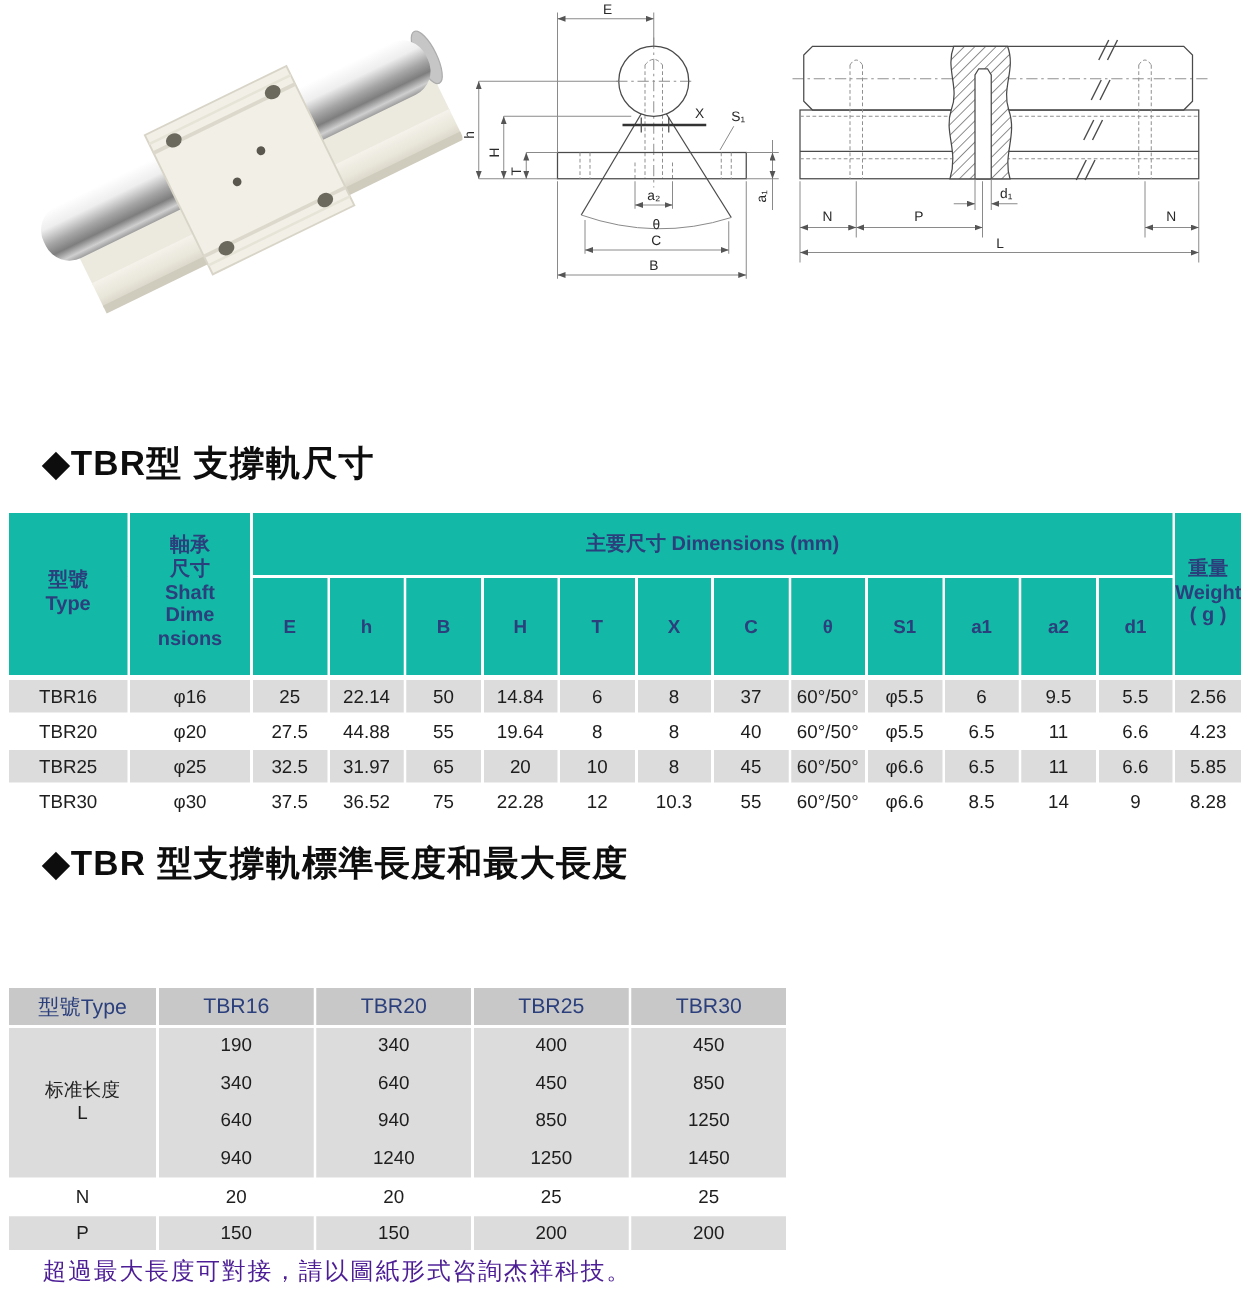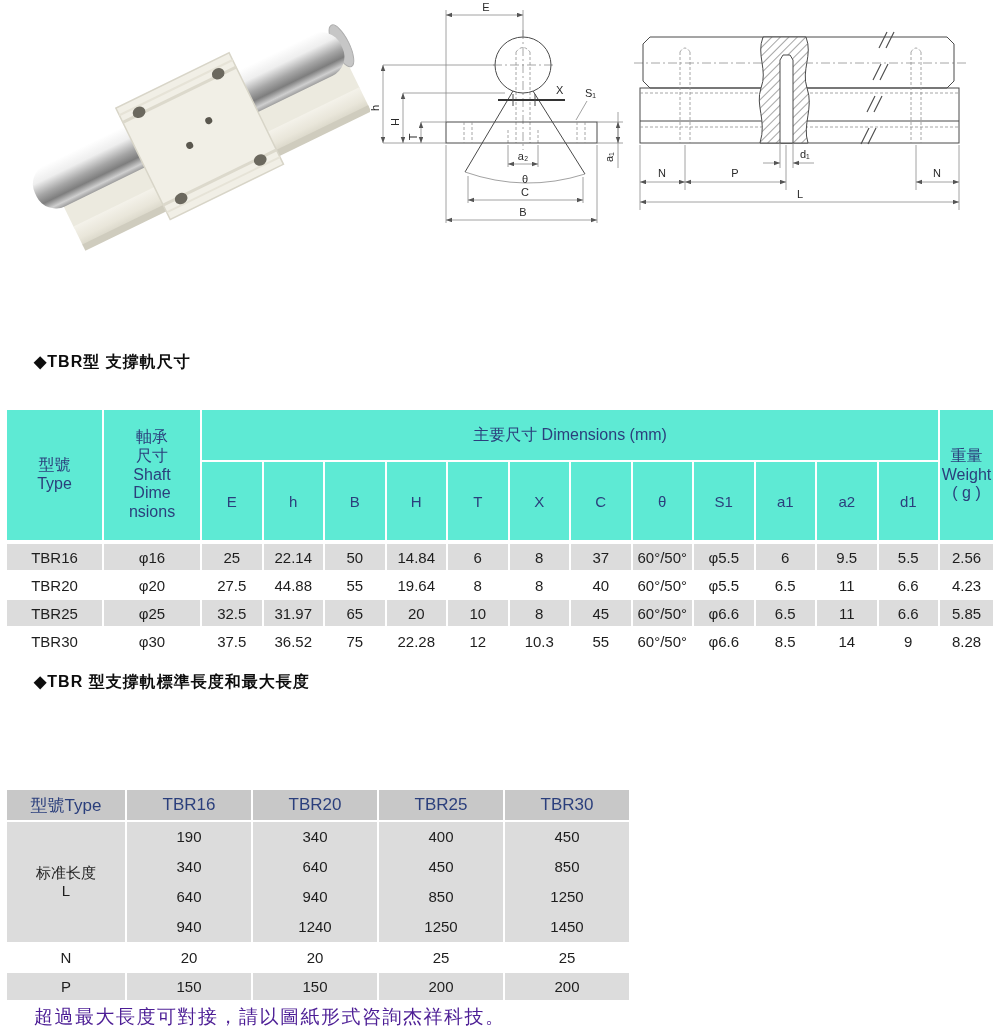--- a/index.html
+++ b/index.html
@@ -2,32 +2,32 @@
 <html><head>
 <meta charset="utf-8">
 <style>
   html,body{margin:0;padding:0;}
   body{
     width:1000px;height:1034px;position:relative;background:#fff;
     font-family:"Liberation Sans",sans-serif;color:#1e1e1e;overflow:hidden;
   }
   .abs{position:absolute;}
   .heading{
-    font-size:16px;font-weight:bold;color:#0d0d0d;letter-spacing:1px;white-space:nowrap;
+    font-size:28px;font-weight:bold;color:#0d0d0d;letter-spacing:1px;white-space:nowrap;
   }
   .footer-note{
     font-size:19px;color:#4c1d95;letter-spacing:1.5px;white-space:nowrap;
   }
   
   table{border-collapse:collapse;table-layout:fixed;}
   th,td{border:2px solid #fff;text-align:center;vertical-align:middle;padding:0;overflow:hidden;}
   .pre{white-space:pre-line;line-height:1.18;}
   #dim-table{width:990px;}
   #dim-table thead th{
-    background:#5eead4;color:#2b3f7c;font-weight:normal;font-size:15px;
+    background:#14b8a6;color:#2b3f7c;font-weight:bold;font-size:15px;
   }
   #dim-table thead tr.grp th{height:50px;font-size:16px;}
   #dim-table thead tr.sub th{height:78px;}
   #dim-table tbody td{height:26px;font-size:15px;color:#1e1e1e;}
   #dim-table tbody tr:first-child td{border-top:4px solid #fff;}
   #dim-table tbody tr.stripe td{background:#dcdcdc;}
   
   #len-table{width:624px;}
   #len-table tr.hdr th{
     height:30px;background:#c8c8c8;color:#2b3f7c;font-weight:normal;font-size:17px;

